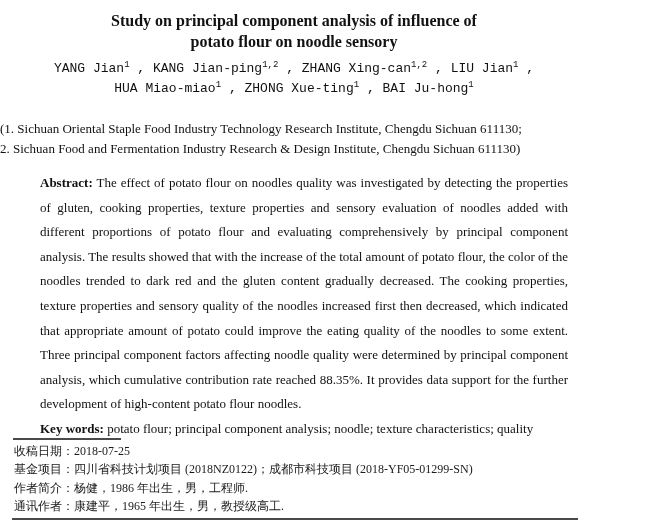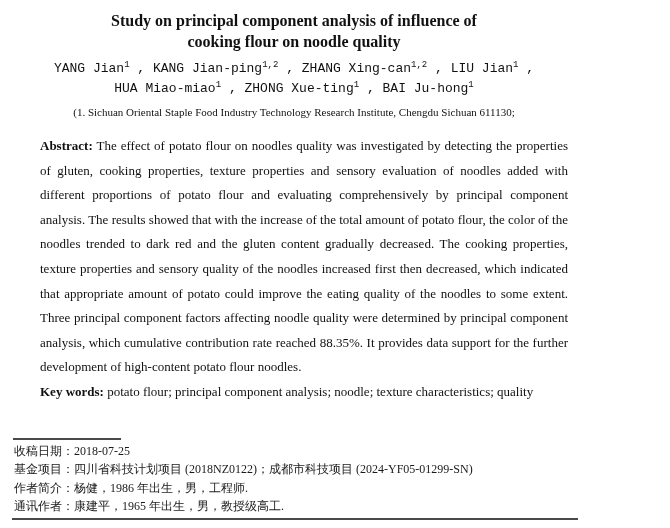--- a/index.html
+++ b/index.html
@@ -24,23 +24,23 @@
     text-align: center;
     font-size: 13px;
     line-height: 20px;
     font-family: Liberation Mono, monospace;
   }
   .authors sup, .affiliations sup {
     font-size: 9px;
     line-height: 0;
   }
   .affiliations {
-    margin-top: 3px;
-    text-align: center;
-    font-size: 11px;
+    margin-top: 20px;
+    text-align: left;
+    font-size: 13px;
     line-height: 20px;
   }
   .body-block {
     margin: 12px 20px 0 40px;
     font-size: 13px;
     line-height: 24.6px;
     text-align: justify;
   }
   .body-block p { margin: 0; }
   .bold { font-weight: bold; }
@@ -70,21 +70,21 @@
     border-top: 2px solid #4a4a4a;
   }
 </style>
 </head>
 <body>
 
 <div class="page">
 
   <div class="title">
     <div>Study on principal component analysis of influence of</div>
-    <div>cooking flour on noodle quality</div>
+    <div>potato flour on noodle sensory</div>
   </div>
 
   <div class="authors">
     <div>
       
     
         <span><span>YANG Jian</span><sup>1</sup></span>
       
         <span><span>, KANG Jian-ping</span><sup>1,2</sup></span>
       
@@ -100,34 +100,35 @@
         <span><span>HUA Miao-miao</span><sup>1</sup></span>
       
         <span><span>, ZHONG Xue-ting</span><sup>1</sup></span>
       
         <span><span>, BAI Ju-hong</span><sup>1</sup></span>
       </div>
   </div>
 
   <div class="affiliations">
     <div>(1. Sichuan Oriental Staple Food Industry Technology Research Institute, Chengdu Sichuan 611130;</div>
+    <div>2. Sichuan Food and Fermentation Industry Research &amp; Design Institute, Chengdu Sichuan 611130)</div>
   </div>
 
   <div class="body-block">
     <p><span class="bold">Abstract:</span><span> The effect of potato flour on noodles quality was investigated by detecting the properties of gluten, cooking properties, texture properties and sensory evaluation of noodles added with different proportions of potato flour and evaluating comprehensively by principal component analysis. The results showed that with the increase of the total amount of potato flour, the color of the noodles trended to dark red and the gluten content gradually decreased. The cooking properties, texture properties and sensory quality of the noodles increased first then decreased, which indicated that appropriate amount of potato could improve the eating quality of the noodles to some extent. Three principal component factors affecting noodle quality were determined by principal component analysis, which cumulative contribution rate reached 88.35%. It provides data support for the further development of high-content potato flour noodles.</span></p>
     <p><span class="bold">Key words:</span><span> potato flour; principal component analysis; noodle; texture characteristics; quality</span></p>
   </div>
 
   <div class="footnote-rule"></div>
 
   <div class="footnotes">
 
       <div class="fline"><span>收稿日期：</span><span>2018-07-25</span></div>
 
-      <div class="fline"><span>基金项目：</span><span>四川省科技计划项目 (2018NZ0122)；成都市科技项目 (2024-YF05-01299-SN)</span></div>
+      <div class="fline"><span>基金项目：</span><span>四川省科技计划项目 (2018NZ0122)；成都市科技项目 (2018-YF05-01299-SN)</span></div>
 
       <div class="fline"><span>作者简介：</span><span>杨健，1986 年出生，男，工程师.</span></div>
 
       <div class="fline"><span>通讯作者：</span><span>康建平，1965 年出生，男，教授级高工.</span></div>
     </div>
 
   <div class="bottom-rule"></div>
 
 </div>
 

